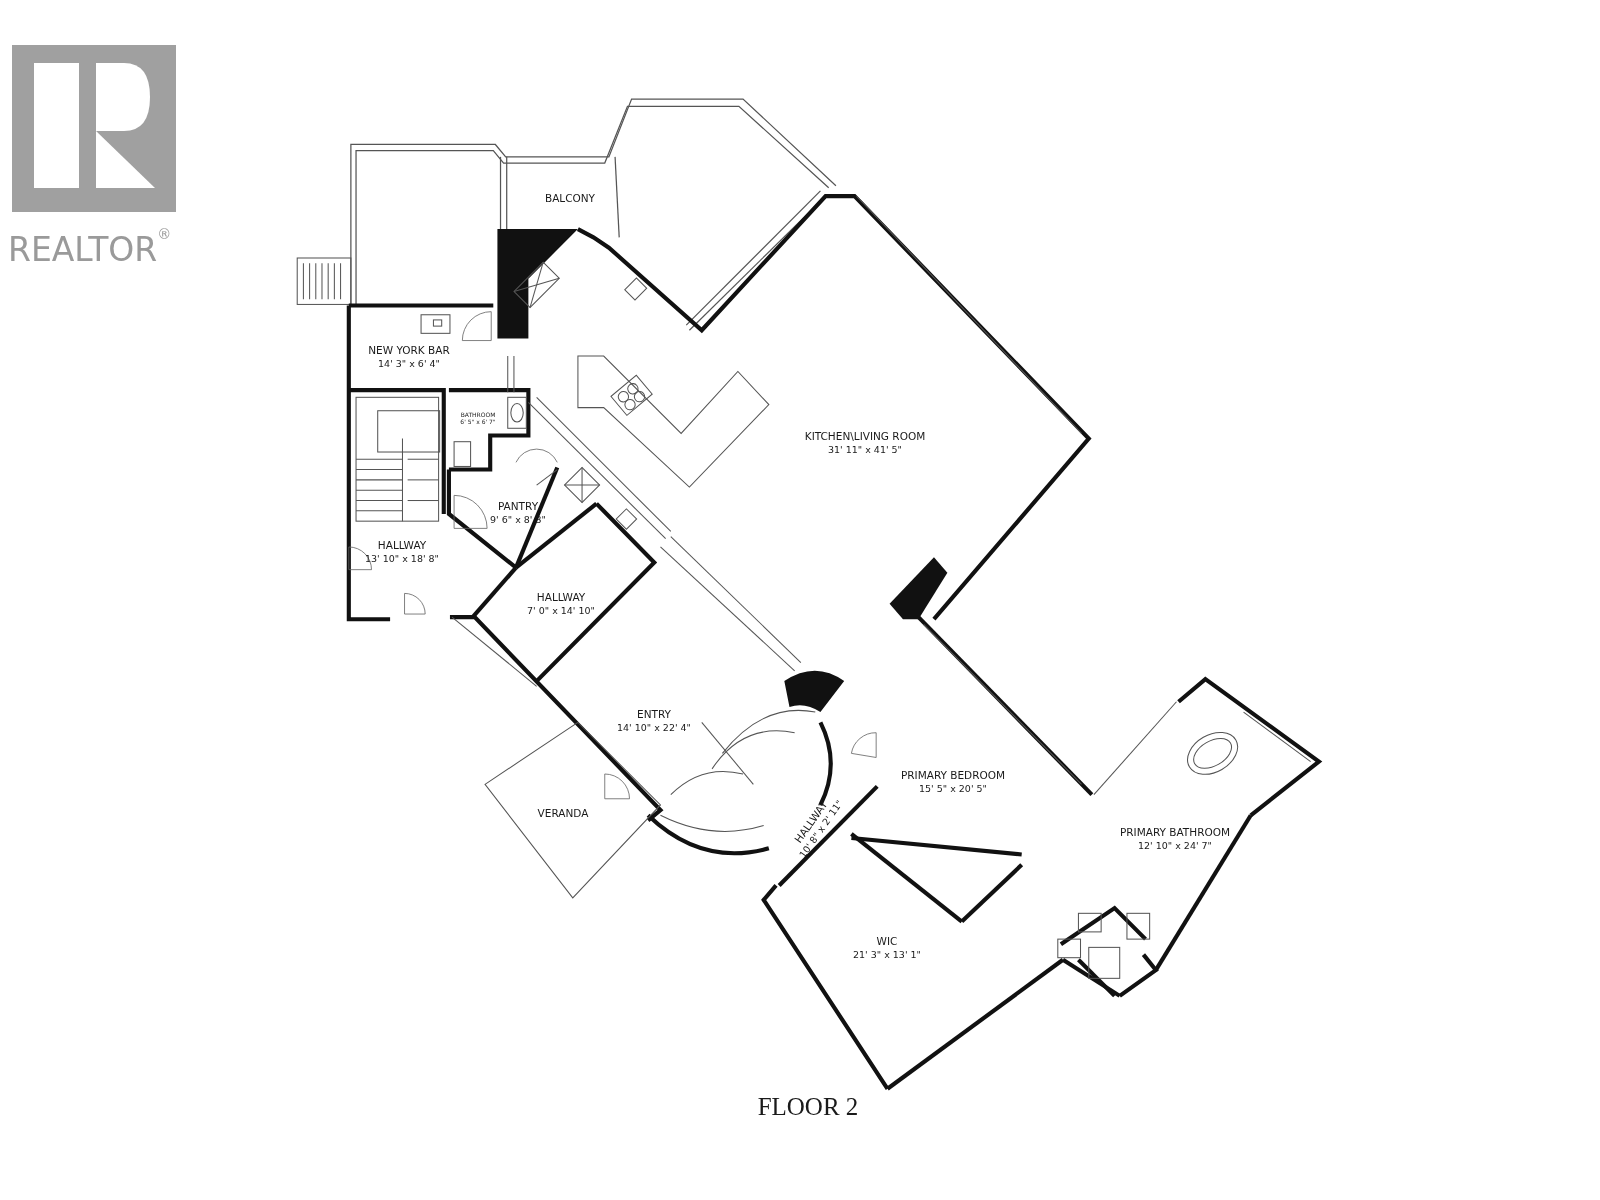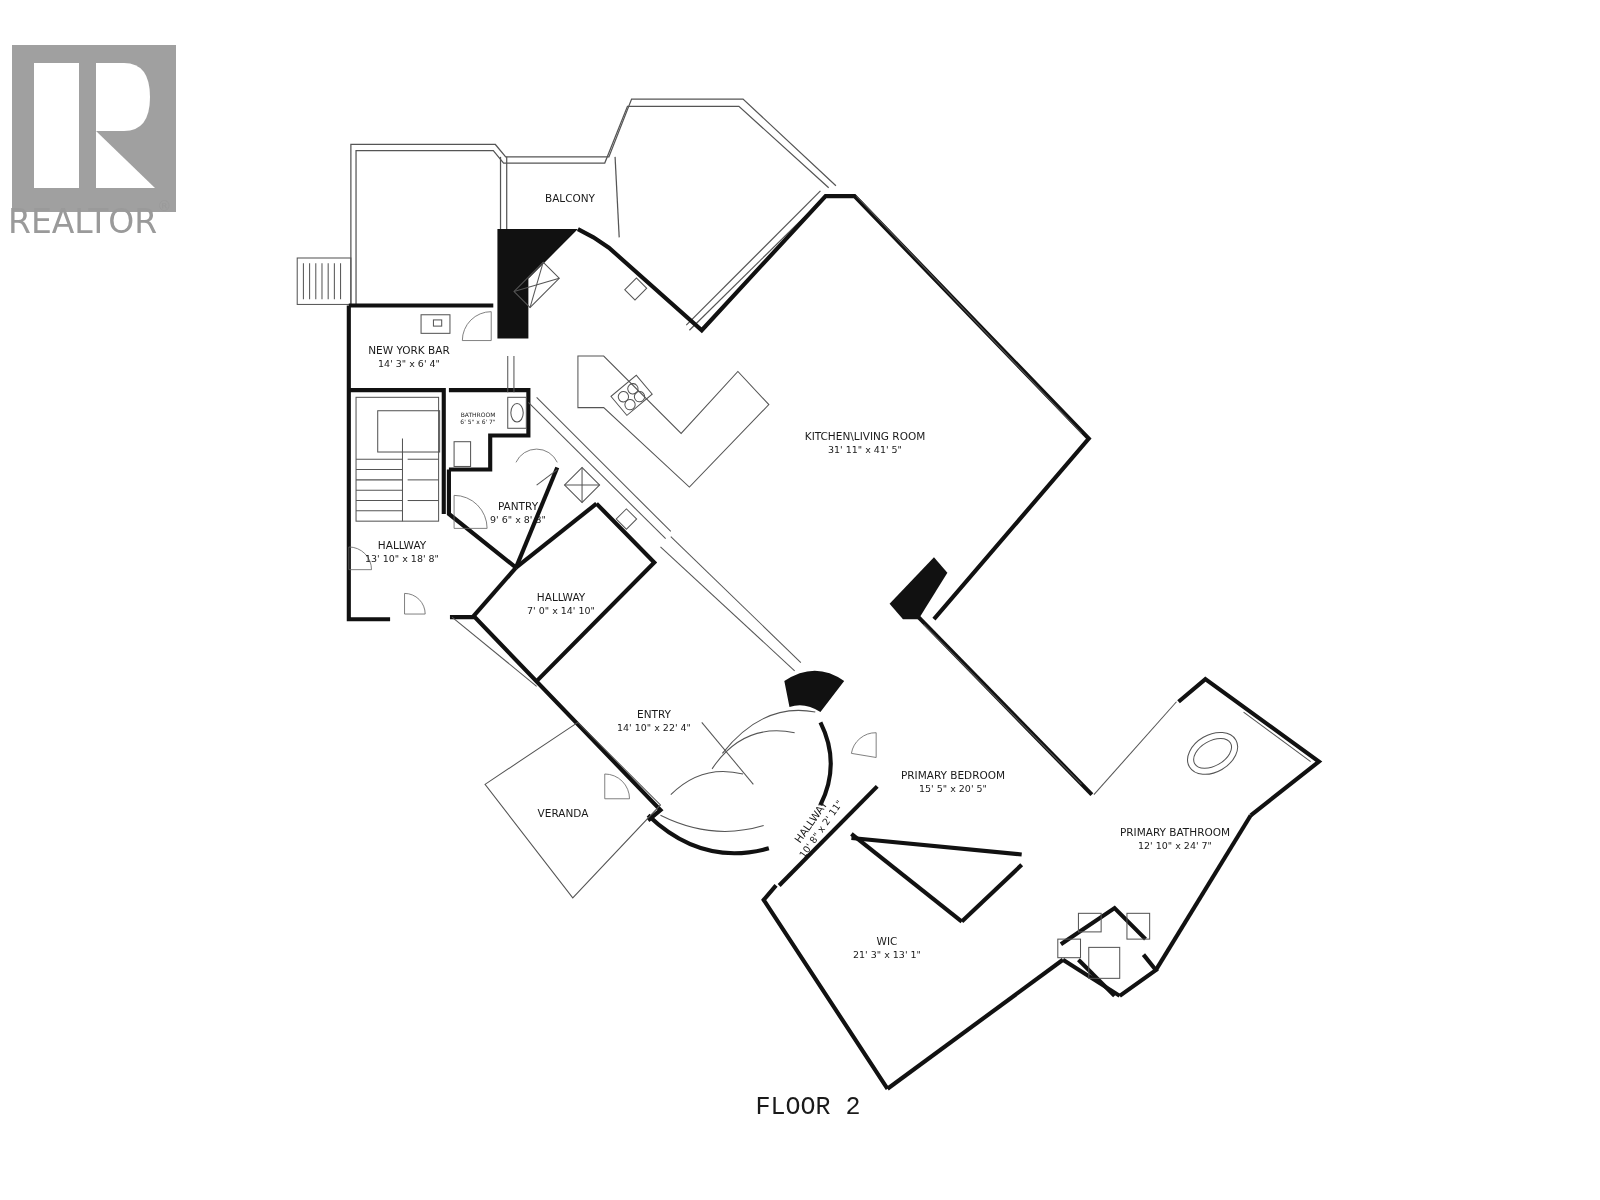--- a/index.html
+++ b/index.html
@@ -1,25 +1,25 @@
 <!DOCTYPE html>
 <html><head>
 <meta charset="utf-8">
 <style>
   html, body { margin: 0; padding: 0; background: #ffffff; }
   body { width: 1600px; height: 1200px; position: relative; overflow: hidden; font-family: "DejaVu Sans", sans-serif; }
   .logo { position: absolute; left: 8px; top: 42px; width: 186px; }
   .logo-box { position: absolute; left: 4px; top: 3px; width: 164px; height: 167px; background: #a0a0a0; }
-  .logo-text { position: absolute; left: 0; top: 160px; font-family: "DejaVu Sans", sans-serif; font-size: 33px; color: #9a9a9a; letter-spacing: 0px; white-space: nowrap; }
+  .logo-text { position: absolute; left: 0; top: 188px; font-family: "DejaVu Sans", sans-serif; font-size: 33px; color: #9a9a9a; letter-spacing: 0px; white-space: nowrap; }
   .logo-text sup { font-size: 14px; vertical-align: top; position: relative; top: -4px; }
   svg.plan { position: absolute; left: 0; top: 0; }
   .room-label { font-family: "DejaVu Sans", sans-serif; font-size: 10.5px; fill: #1a1a1a; text-anchor: middle; }
   .room-dim { font-family: "DejaVu Sans", sans-serif; font-size: 9.5px; fill: #1a1a1a; text-anchor: middle; }
   .room-small { font-family: "DejaVu Sans", sans-serif; font-size: 6px; fill: #1a1a1a; text-anchor: middle; }
-  .floor-title { position: absolute; left: 0; width: 1600px; top: 1093px; text-align: center; font-family: Liberation Mono, monospace; font-size: 25px; color: #1a1a1a; }
+  .floor-title { position: absolute; left: 0; width: 1600px; top: 1093px; text-align: center; font-family: Liberation Serif, serif; font-size: 25px; color: #1a1a1a; }
   .floor-title span { position: relative; left: 8px; }
 </style>
 </head>
 <body>
 
 <div class="logo">
   <div class="logo-box">
     <svg width="164" height="167" viewBox="0 0 164 167">
       <rect x="22" y="18" width="45" height="125" fill="#ffffff"></rect>
       <path d="M84 18 L112 18 Q138 18 138 52 Q138 86 112 86 L84 86 Z" fill="#ffffff"></path>

